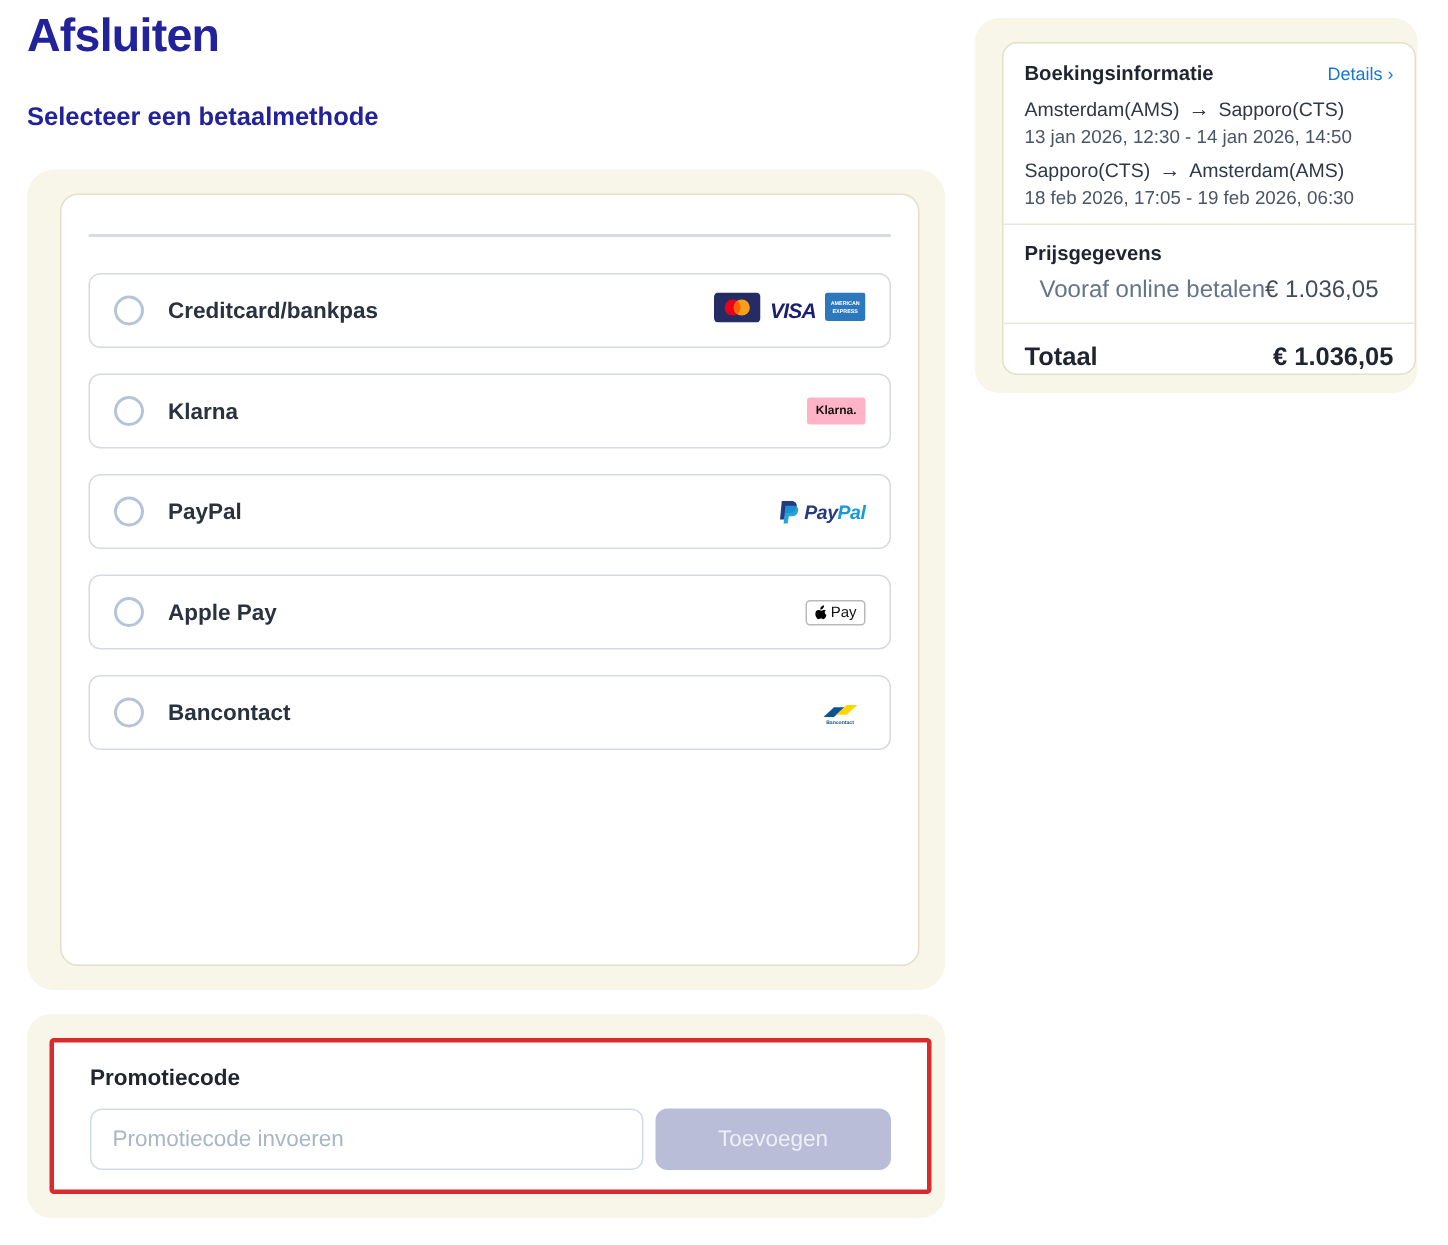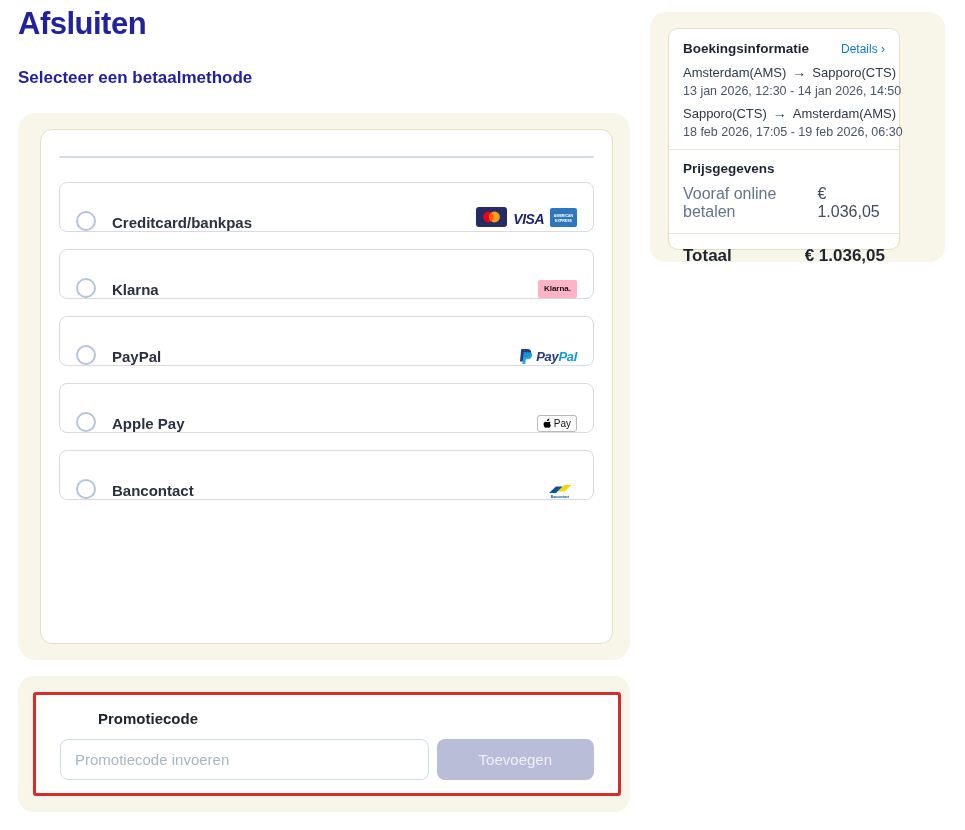--- a/index.html
+++ b/index.html
@@ -8,21 +8,21 @@
   #app { position:relative; width:965px; height:830px; background:#fff; overflow:hidden;border-radius:22px; }
 
   .page-title { position:absolute; left:18px; top:6px; font-size:31px; font-weight:bold; color:#22229a; letter-spacing:-0.5px; }
   .page-subtitle { position:absolute; left:18px; top:68px; font-size:17px; font-weight:bold; color:#22229a; }
 
   
   .pay-panel { position:absolute; left:18px; top:113px; width:612px; height:547px; background:#f8f6e9; border-radius:18px; }
   .pay-inner { position:absolute; left:22px; top:16px; width:573px; height:515px; background:#fff; border:1px solid #e3dfc9; border-radius:12px; padding:26px 18px; }
 
   .option { border:1px solid #d6dae3; border-radius:8px; background:#fff; }
-  .option-row { height:50px; display:flex; align-items:flex-end; padding:0 16px; cursor:pointer; }
+  .option-row { height:50px; display:flex; align-items:center; padding:0 16px; cursor:pointer; }
   .opt-gap { margin-bottom:17px; }
   .opt-gap-lg { margin-bottom:24px; }
 
   .sel-header { height:56px; display:flex; align-items:center; padding:0 16px;
     background:linear-gradient(180deg,#c9def4 0%,#e9f2fb 100%); border-radius:7px 7px 0 0; cursor:pointer; }
   .sel-notice { border-top:1px solid #dfe3ea; padding:11px 16px 12px; font-size:13px; color:#3e4857; line-height:1.45; }
 
   .radio { flex:0 0 auto; width:20px; height:20px; border-radius:50%; border:2px solid #b6c4da; background:#fff; margin-right:16px; position:relative; }
   .radio.selected { border-color:#1b79e0; }
   .radio.selected::after { content:""; position:absolute; inset:2px; border-radius:50%; background:#1b79e0; }
@@ -34,42 +34,42 @@
   .logo-klarna { background:#ffb3c7; color:#12100e; font-size:8px; font-weight:bold; padding:5px 6px; border-radius:2px; line-height:1; }
   .logo-visa { font-style:italic; font-weight:bold; color:#1a1f71; font-size:14px; letter-spacing:-0.5px; }
   .pp-wrap { display:flex; align-items:center; gap:3px; }
   .pp-text { font-style:italic; font-weight:bold; font-size:13px; letter-spacing:-0.3px; }
   .pp-pay { color:#253b80; } .pp-pal { color:#179bd7; }
   .logo-applepay { display:inline-flex; align-items:center; gap:2px; border:1px solid #b9b9b9; border-radius:3px; background:#fff; padding:2px 5px; font-size:10px; color:#111; line-height:1.1; }
   .logo-bc { display:flex; flex-direction:column; align-items:center; }
 
   
   .summary-panel { position:absolute; left:650px; top:12px; width:295px; height:250px; background:#f8f6e9; border-radius:16px; }
-  .summary-card { position:absolute; left:18px; top:16px; width:232px; height:222px; background:#fff; border:1px solid #e3dfc9; border-radius:10px; display:flex; flex-direction:column; }
+  .summary-card { position:absolute; left:18px; top:16px; width:276px; height:222px; background:#fff; border:1px solid #e3dfc9; border-radius:10px; display:flex; flex-direction:column; }
   .sum-sec1 { padding:12px 14px 10px; }
   .sum-head { display:flex; justify-content:space-between; align-items:center; margin-bottom:8px; }
   .sum-title { font-size:13.5px; font-weight:bold; color:#1e2430; }
   .details-link { font-size:12px; font-weight:normal; color:#1577d4; cursor:pointer; text-decoration:none;text-align:center; }
   .flight-route { font-size:13px; color:#2e3846; margin-top:7px; display:flex; align-items:center; gap:6px; white-space:nowrap; }
   .route-arrow { color:#2e3846; font-size:14px; }
   .flight-dates { font-size:12.5px; color:#4a5568; margin-top:4px; white-space:nowrap; }
   .sum-div { border-top:1px solid #eae7da; }
   .sum-sec2 { padding:11px 14px 12px; }
   .price-title { font-size:13.5px; font-weight:bold; color:#1e2430; margin-bottom:9px; }
   .price-row { display:flex; justify-content:center; font-size:16px; }
   .price-label { color:#64748b; }
   .price-value { color:#414c5c; }
   .sum-sec3 { padding:12px 14px; display:flex; justify-content:space-between; align-items:flex-start; flex:1; }
   .total-label { font-size:17px; font-weight:bold; color:#1e2430; }
   .total-value { font-size:17px; font-weight:bold; color:#1e2430; }
 
   
   .promo-panel { position:absolute; left:18px; top:676px; width:612px; height:136px; background:#f8f6e9; border-radius:16px; }
   .promo-card { position:absolute; left:15px; top:16px; width:588px; height:104px; background:#fff; border:3px solid #d92b2b; border-radius:3px; padding:15px 24px; }
-  .promo-title { font-size:15px; font-weight:bold; color:#20262e; margin-bottom:12px;margin-left:38px; }
+  .promo-title { font-size:15px; font-weight:bold; color:#20262e; margin-bottom:12px; }
   .promo-row { display:flex; gap:8px; }
   .promo-input { width:370px; height:41px; border:1px solid #cfdcec; border-radius:8px; padding:0 14px; font-size:15px; color:#333; outline:none; font-family:inherit; }
   .promo-input::placeholder { color:#a9b6c6; }
   .promo-btn { width:158px; height:41px; background:#b9bdd8; color:#eef0f8; border:none; border-radius:8px; font-size:15px; font-family:inherit; }
 </style>
 </head>
 <body>
 
 <div id="app">
 

